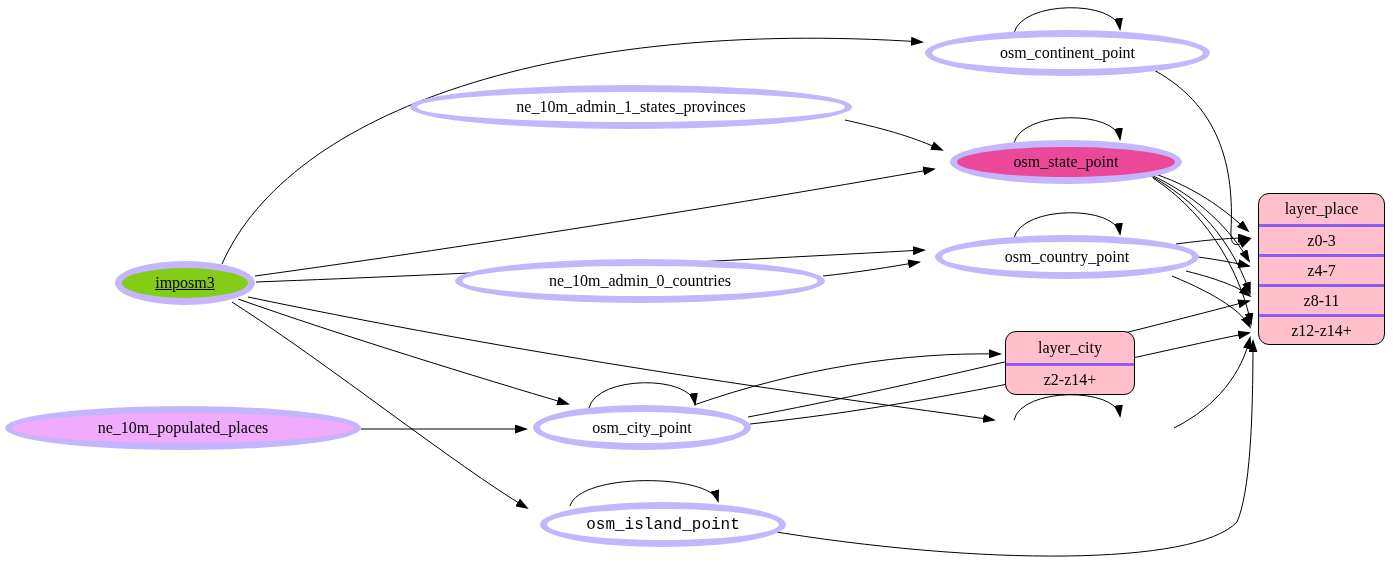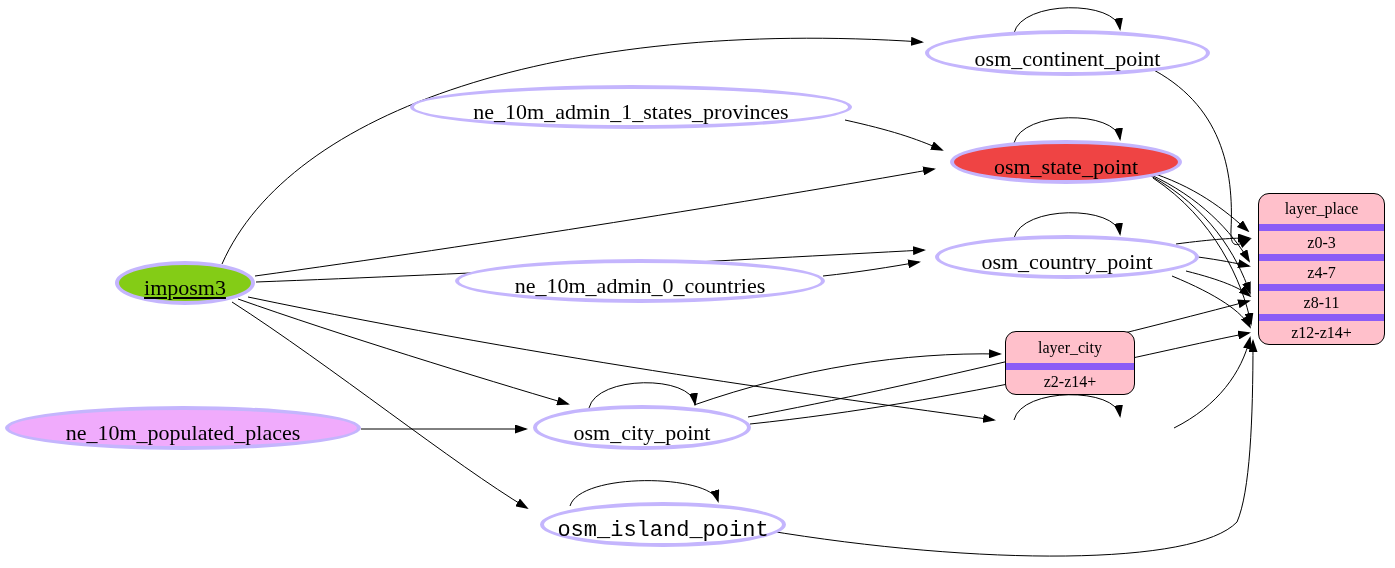--- a/index.html
+++ b/index.html
@@ -6,43 +6,43 @@
   #canvas{
     position:relative;
     width:1395px;height:568px;
     background:#ffffff;
     font-family:"Liberation Serif","DejaVu Serif",serif;
     overflow:hidden;
   }
   #edge-layer{position:absolute;left:0;top:0;width:1395px;height:568px;}
   .enode{
     position:absolute;
-    border:4px solid #c4b5fd;
+    border:7px solid #c4b5fd;
     border-radius:50%;
     background:#fff;
-    display:flex;align-items:flex-end;justify-content:center;
-    font-size:22px;color:#000;
+    display:flex;align-items:center;justify-content:center;
+    font-size:16px;color:#000;
     box-sizing:border-box;
     z-index:2;
   }
   .record{
     position:absolute;
     border:1px solid #000;
     border-radius:11px;
     overflow:hidden;
     box-sizing:border-box;
     z-index:2;
     font-size:16px;color:#000;
     text-align:center;
   }
   .record .row{
     display:flex;align-items:center;justify-content:center;
     box-sizing:border-box;
   }
-  .record .row + .row{border-top:7px solid #8b5cf6;}
+  .record .row + .row{border-top:3px solid #8b5cf6;}
   
   #n-imposm3{left:115px;top:261px;width:140px;height:44px;}
   #n-ne1{left:410px;top:85px;width:442px;height:44px;}
   #n-ne0{left:455px;top:259px;width:370px;height:44px;}
   #n-nepop{left:5px;top:406px;width:356px;height:44px;}
   #n-continent{left:925px;top:30px;width:285px;height:46px;}
   #n-state{left:950px;top:140px;width:232px;height:44px;}
   #n-country{left:935px;top:235px;width:264px;height:44px;}
   #n-city{left:533px;top:405px;width:218px;height:45px;}
   #n-islandpoly{left:930px;top:417px;width:276px;height:46px;}
@@ -107,21 +107,21 @@
   </div>
   <div class="enode" id="n-ne0" style="background: rgb(255, 255, 255);">
     <span>ne_10m_admin_0_countries</span>
   </div>
   <div class="enode" id="n-nepop" style="background: #f0abfc;">
     <span>ne_10m_populated_places</span>
   </div>
   <div class="enode" id="n-continent" style="background: rgb(255, 255, 255);">
     <span>osm_continent_point</span>
   </div>
-  <div class="enode" id="n-state" style="background: #ef4444;">
+  <div class="enode" id="n-state" style="background: #ec4899;">
     <span>osm_state_point</span>
   </div>
   <div class="enode" id="n-city" style="background: rgb(255, 255, 255);">
     <span>osm_city_point</span>
   </div>
   <div class="enode" id="n-country" style="background: rgb(255, 255, 255);">
     <span>osm_country_point</span>
   </div>
   <div class="enode" id="n-islandpt" style="background: rgb(255, 255, 255);">
     <span>osm_island_point</span>

